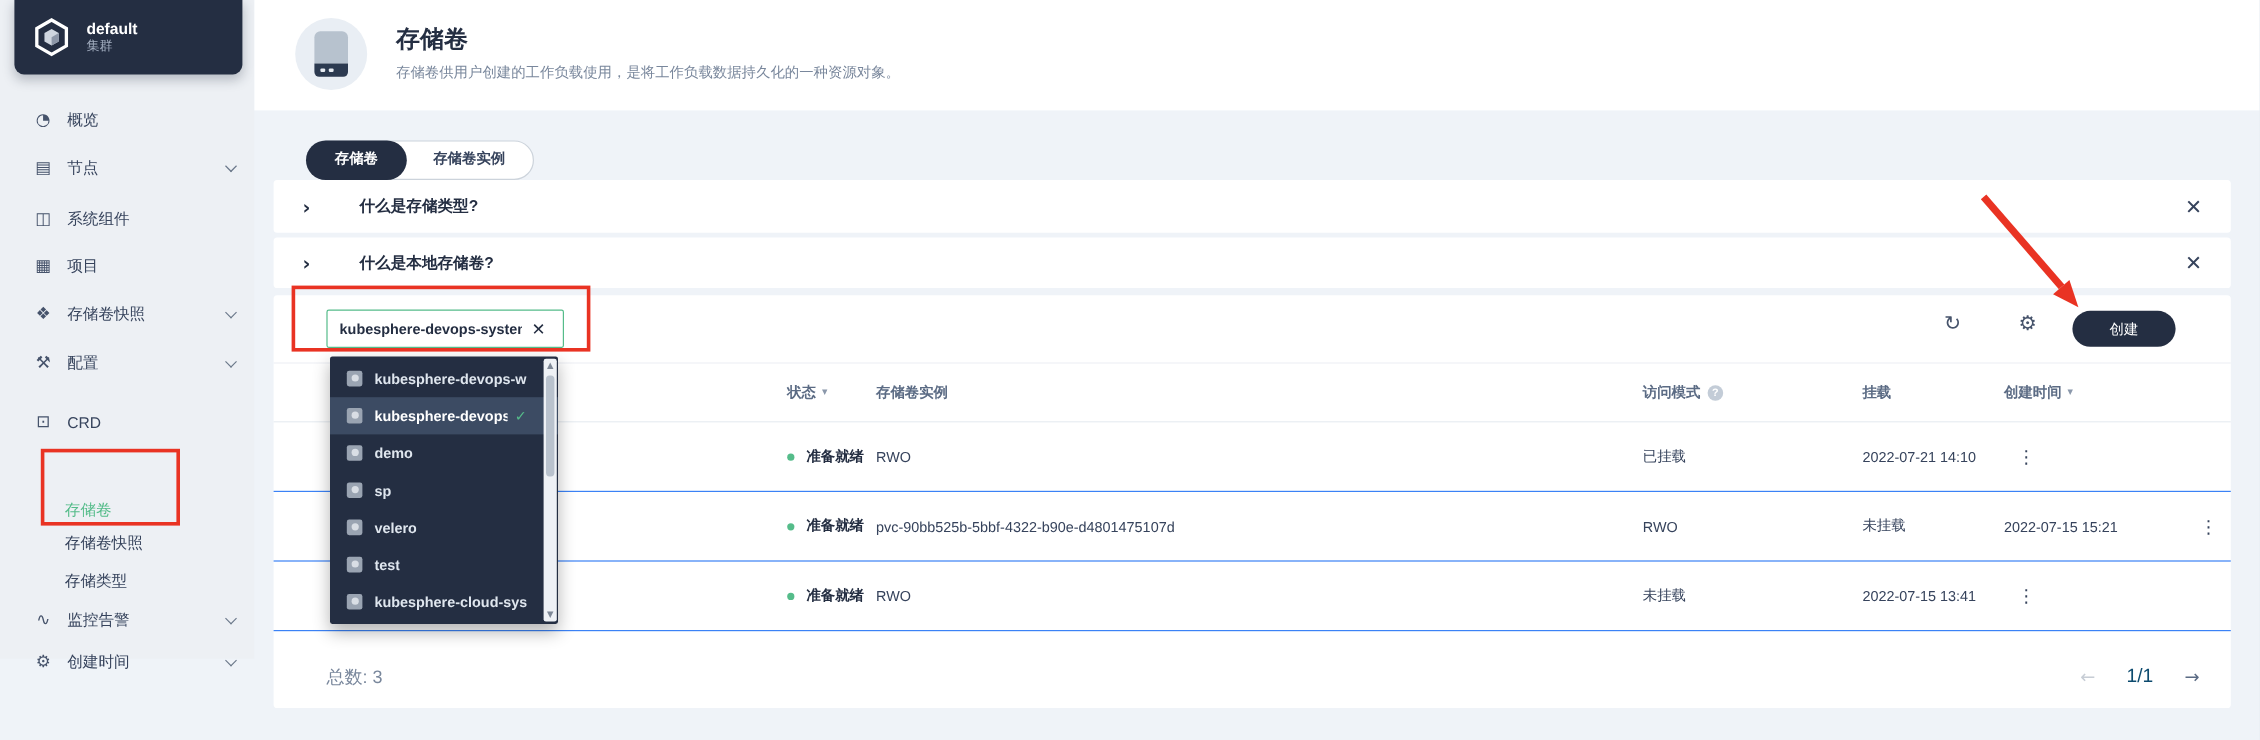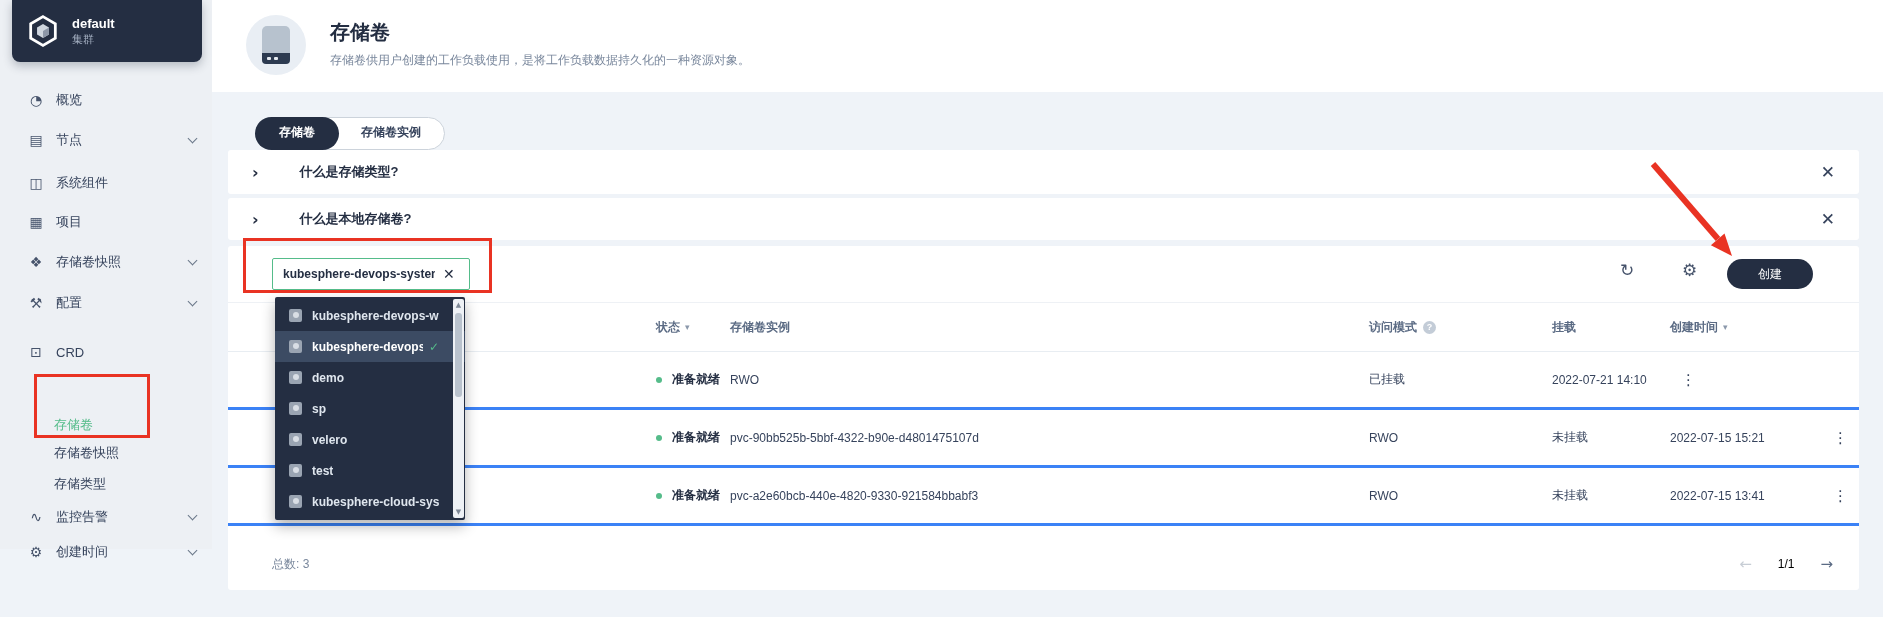--- a/index.html
+++ b/index.html
@@ -77,35 +77,35 @@
     background:#242e42; color:#fff; font-size:12px; font-weight:normal; display:flex; align-items:center;
     justify-content:center; cursor:pointer; }
 
   
   .tgrid { display:grid; grid-template-columns:428px 74px 639px 183px 118px 152px auto; align-items:center; }
   .thead { height:50px; border-top:1px solid #eef1f5; border-bottom:1px solid #e8edf2; }
   .th { font-size:12px; color:#5b6b84; font-weight:bold; display:flex; align-items:center; }
   .caret { font-size:9px; color:#8b98ab; margin-left:5px; font-family:"DejaVu Sans",sans-serif; }
   .help { width:13px; height:13px; border-radius:50%; background:#c3ccd7; color:#fff; font-size:9px;
     line-height:13px; text-align:center; margin-left:6px; cursor:pointer; }
-  .trow { height:58px; border-bottom:3px solid #3b82f6; }
+  .trow { height:58px; border-bottom:1px solid #3b82f6; }
   .td { font-size:12px; color:#36435c; }
   .status-cell { display:flex; align-items:center; font-weight:bold; color:#242e42; }
   .dot { width:6px; height:6px; border-radius:50%; background:#55bc8a; margin-right:10px; flex:none; }
   .kebab { font-size:15px; color:#36435c; cursor:pointer; text-align:center; width:37px;
     font-family:"DejaVu Sans",sans-serif; }
 
   
   .pager { position:absolute; left:0; right:0; top:300px; height:36px; display:flex; align-items:center;
     padding:0 26px 0 44px; }
-  .pg-total { font-size:12px; color:#79879c; }
+  .pg-total { font-size:15px; color:#79879c; }
   .pg-right { margin-left:auto; display:flex; align-items:center; gap:26px; }
   .pg-arrow { font-size:15px; font-family:"DejaVu Sans",sans-serif; cursor:pointer; }
   .pg-prev { color:#c7cdd5; } .pg-next { color:#5b6b84; }
-  .pg-num { font-size:12px; color:#000000; }
+  .pg-num { font-size:16px; color:#0c4a6e; }
 
   
   .dropdown { position:absolute; left:275px; top:297px; width:190px; height:223px; background:#242e42;
     border-radius:2px; box-shadow:0 6px 14px rgba(0,0,0,.3); z-index:40; padding-top:3px; }
   .dd-item { height:31px; display:flex; align-items:center; padding:0 26px 0 14px; cursor:pointer; }
   .dd-item.selected { background:#3c4b63; }
   .p-ico { width:13px; height:13px; background:#9aa4b2; border-radius:2px; margin-right:10px; flex:none; position:relative; }
   .p-ico::after { content:""; position:absolute; left:3.5px; top:2.5px; width:6px; height:6px; border-radius:50%;
     background:#d9dee5; }
   .dd-lbl { font-size:12px; font-weight:600; color:#dfe6ee; white-space:nowrap; overflow:hidden; }
@@ -278,21 +278,20 @@
       <div class="td">2022-07-15 15:21</div>
       <div class="kebab">⋮</div>
     </div>
 
     <div class="tgrid trow">
       <div class="td"></div>
       <div class="td status-cell">
         <span class="dot"></span>
         <span>准备就绪</span>
       </div>
-      <div class="td">pvc-a2e60bcb-440e-4820-9330-921584bbabf3</div>
       <div class="td">RWO</div>
       <div class="td">未挂载</div>
       <div class="td">2022-07-15 13:41</div>
       <div class="kebab">⋮</div>
     </div>
 
     <div class="pager">
       <span class="pg-total">总数: 3</span>
       <div class="pg-right">
         <span class="pg-arrow pg-prev">←</span>

